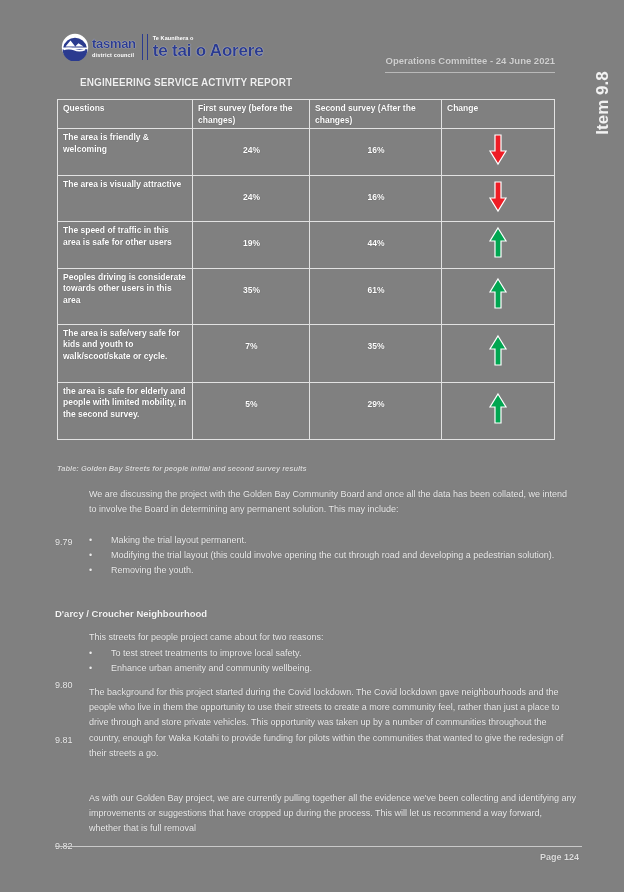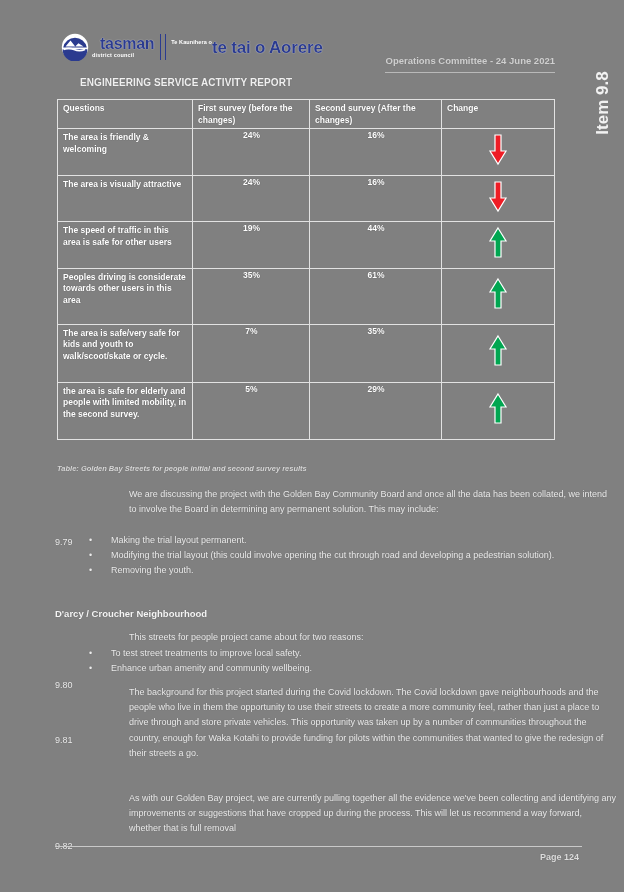--- a/index.html
+++ b/index.html
@@ -44,45 +44,44 @@
     flex: none;
   }
   .logo-mark svg { display: block; }
   .logo-word {
     display: flex;
     flex-direction: column;
     justify-content: center;
     margin-left: -3px;
   }
   .logo-tasman {
-    font-size: 16px;
+    font-size: 13px;
     font-weight: bold;
     color: #2b3b8f;
     letter-spacing: -0.3px;
     line-height: 17px;
     text-shadow: 0 0 1px #ffffff;
-    margin-left: 8px;
   }
   .logo-sub {
     font-size: 5.5px;
     font-weight: bold;
     color: #ffffff;
     letter-spacing: 0.2px;
     line-height: 7px;
   }
   .logo-divider {
     width: 4px;
     height: 26px;
     border-left: 1.5px solid #2b3b8f;
     border-right: 1.5px solid #2b3b8f;
     margin: 0 5px 0 6px;
   }
   .logo-maori {
     display: flex;
-    flex-direction: row;
+    flex-direction: column;
     justify-content: flex-start;
   }
   .logo-maori-small {
     font-size: 5.5px;
     font-weight: bold;
     color: #ffffff;
     line-height: 7px;
     letter-spacing: 0.1px;
   }
   .logo-maori-big {
@@ -165,21 +164,21 @@
     padding: 3px 4px 2px 5px;
     font-size: 8.5px;
     line-height: 11.5px;
     color: #ffffff;
     font-weight: bold;
     text-shadow: 0 0 1px #4a4a4a;
   }
   table.survey th { text-align: left; }
   table.survey td.num {
     text-align: center;
-    padding-top: 1px;
+    padding-top: 16px;
   }
   table.survey td.change {
     text-align: center;
     vertical-align: middle;
     padding: 4px;
   }
   col.c1 { width: 135px; }
   col.c2 { width: 117px; }
   col.c3 { width: 132px; }
   col.c4 { width: 113px; }
@@ -219,21 +218,21 @@
     line-height: 15.2px;
     color: #ececec;
     text-shadow: 0 0 1px #5c5c5c;
   }
   .para .no {
     width: 34px;
     flex: none;
     font-weight: normal;
     margin-top: 48px;
   }
-  .para .txt { width: 487px; margin-left: 40px; }
+  .para .txt { width: 487px; }
   .bullets {
     position: absolute;
     margin: 0;
     padding: 0;
     list-style: none;
     font-size: 9px;
     line-height: 15.2px;
     color: #ececec;
     text-shadow: 0 0 1px #5c5c5c;
   }

